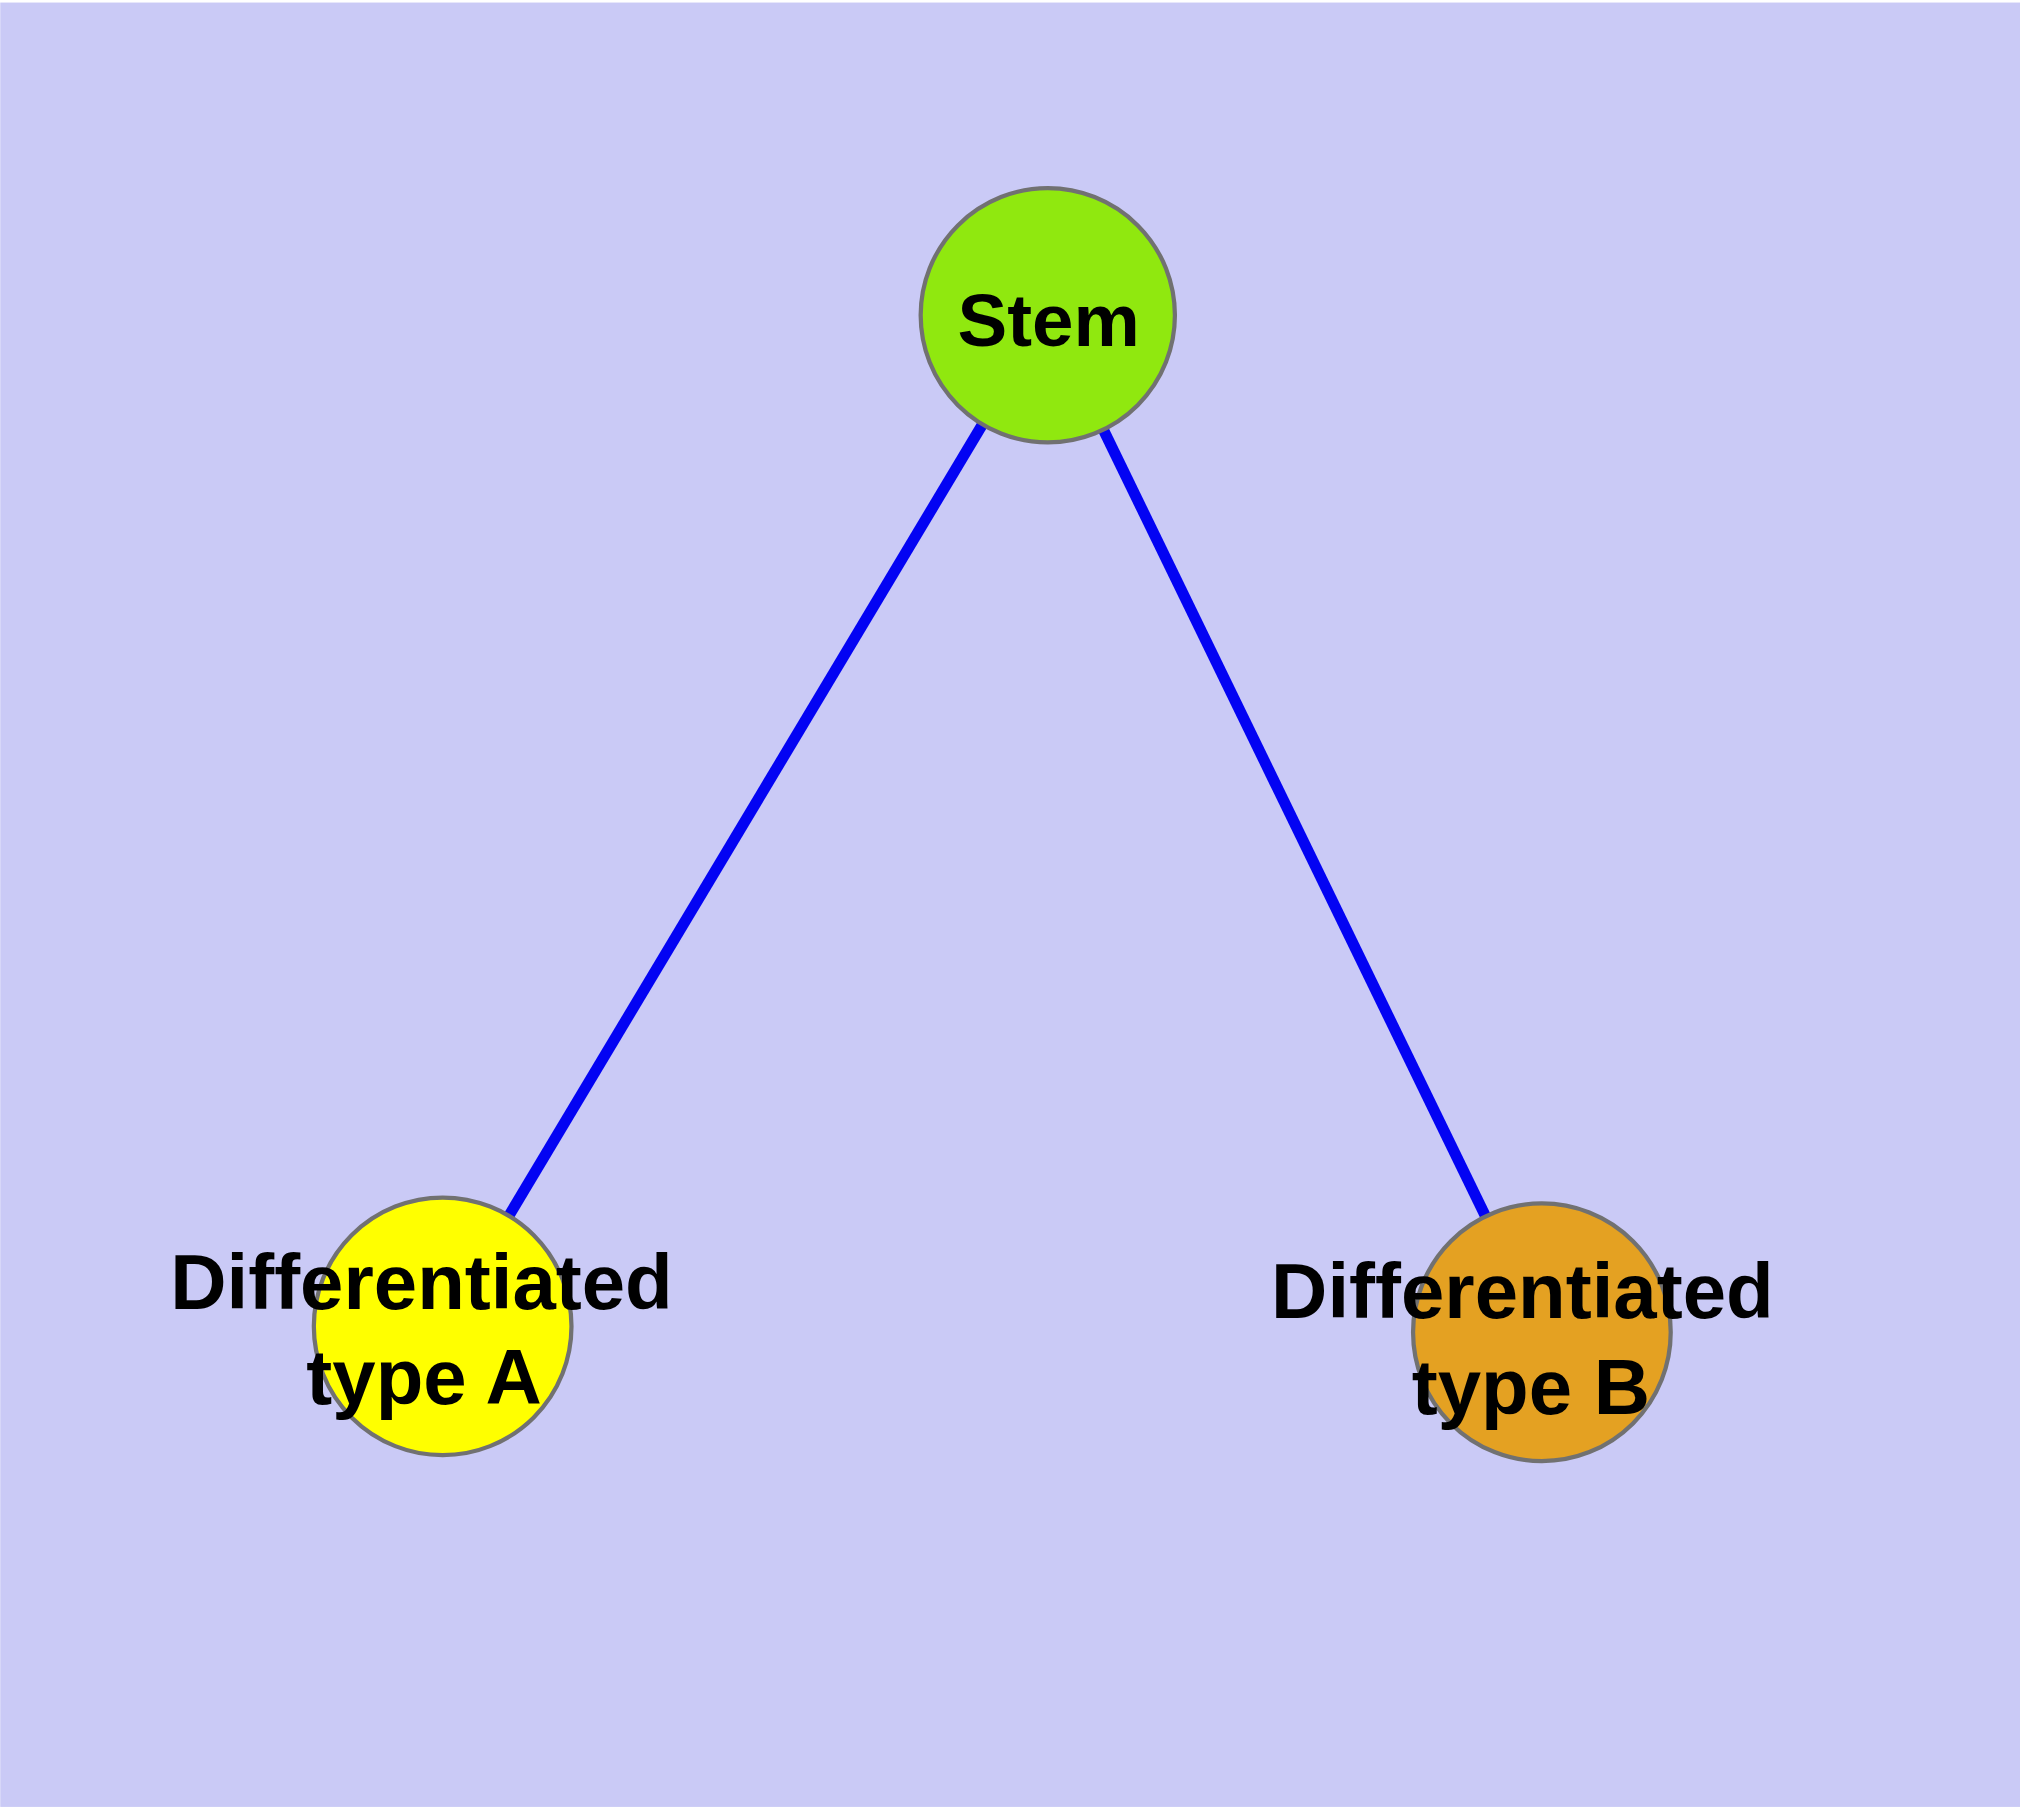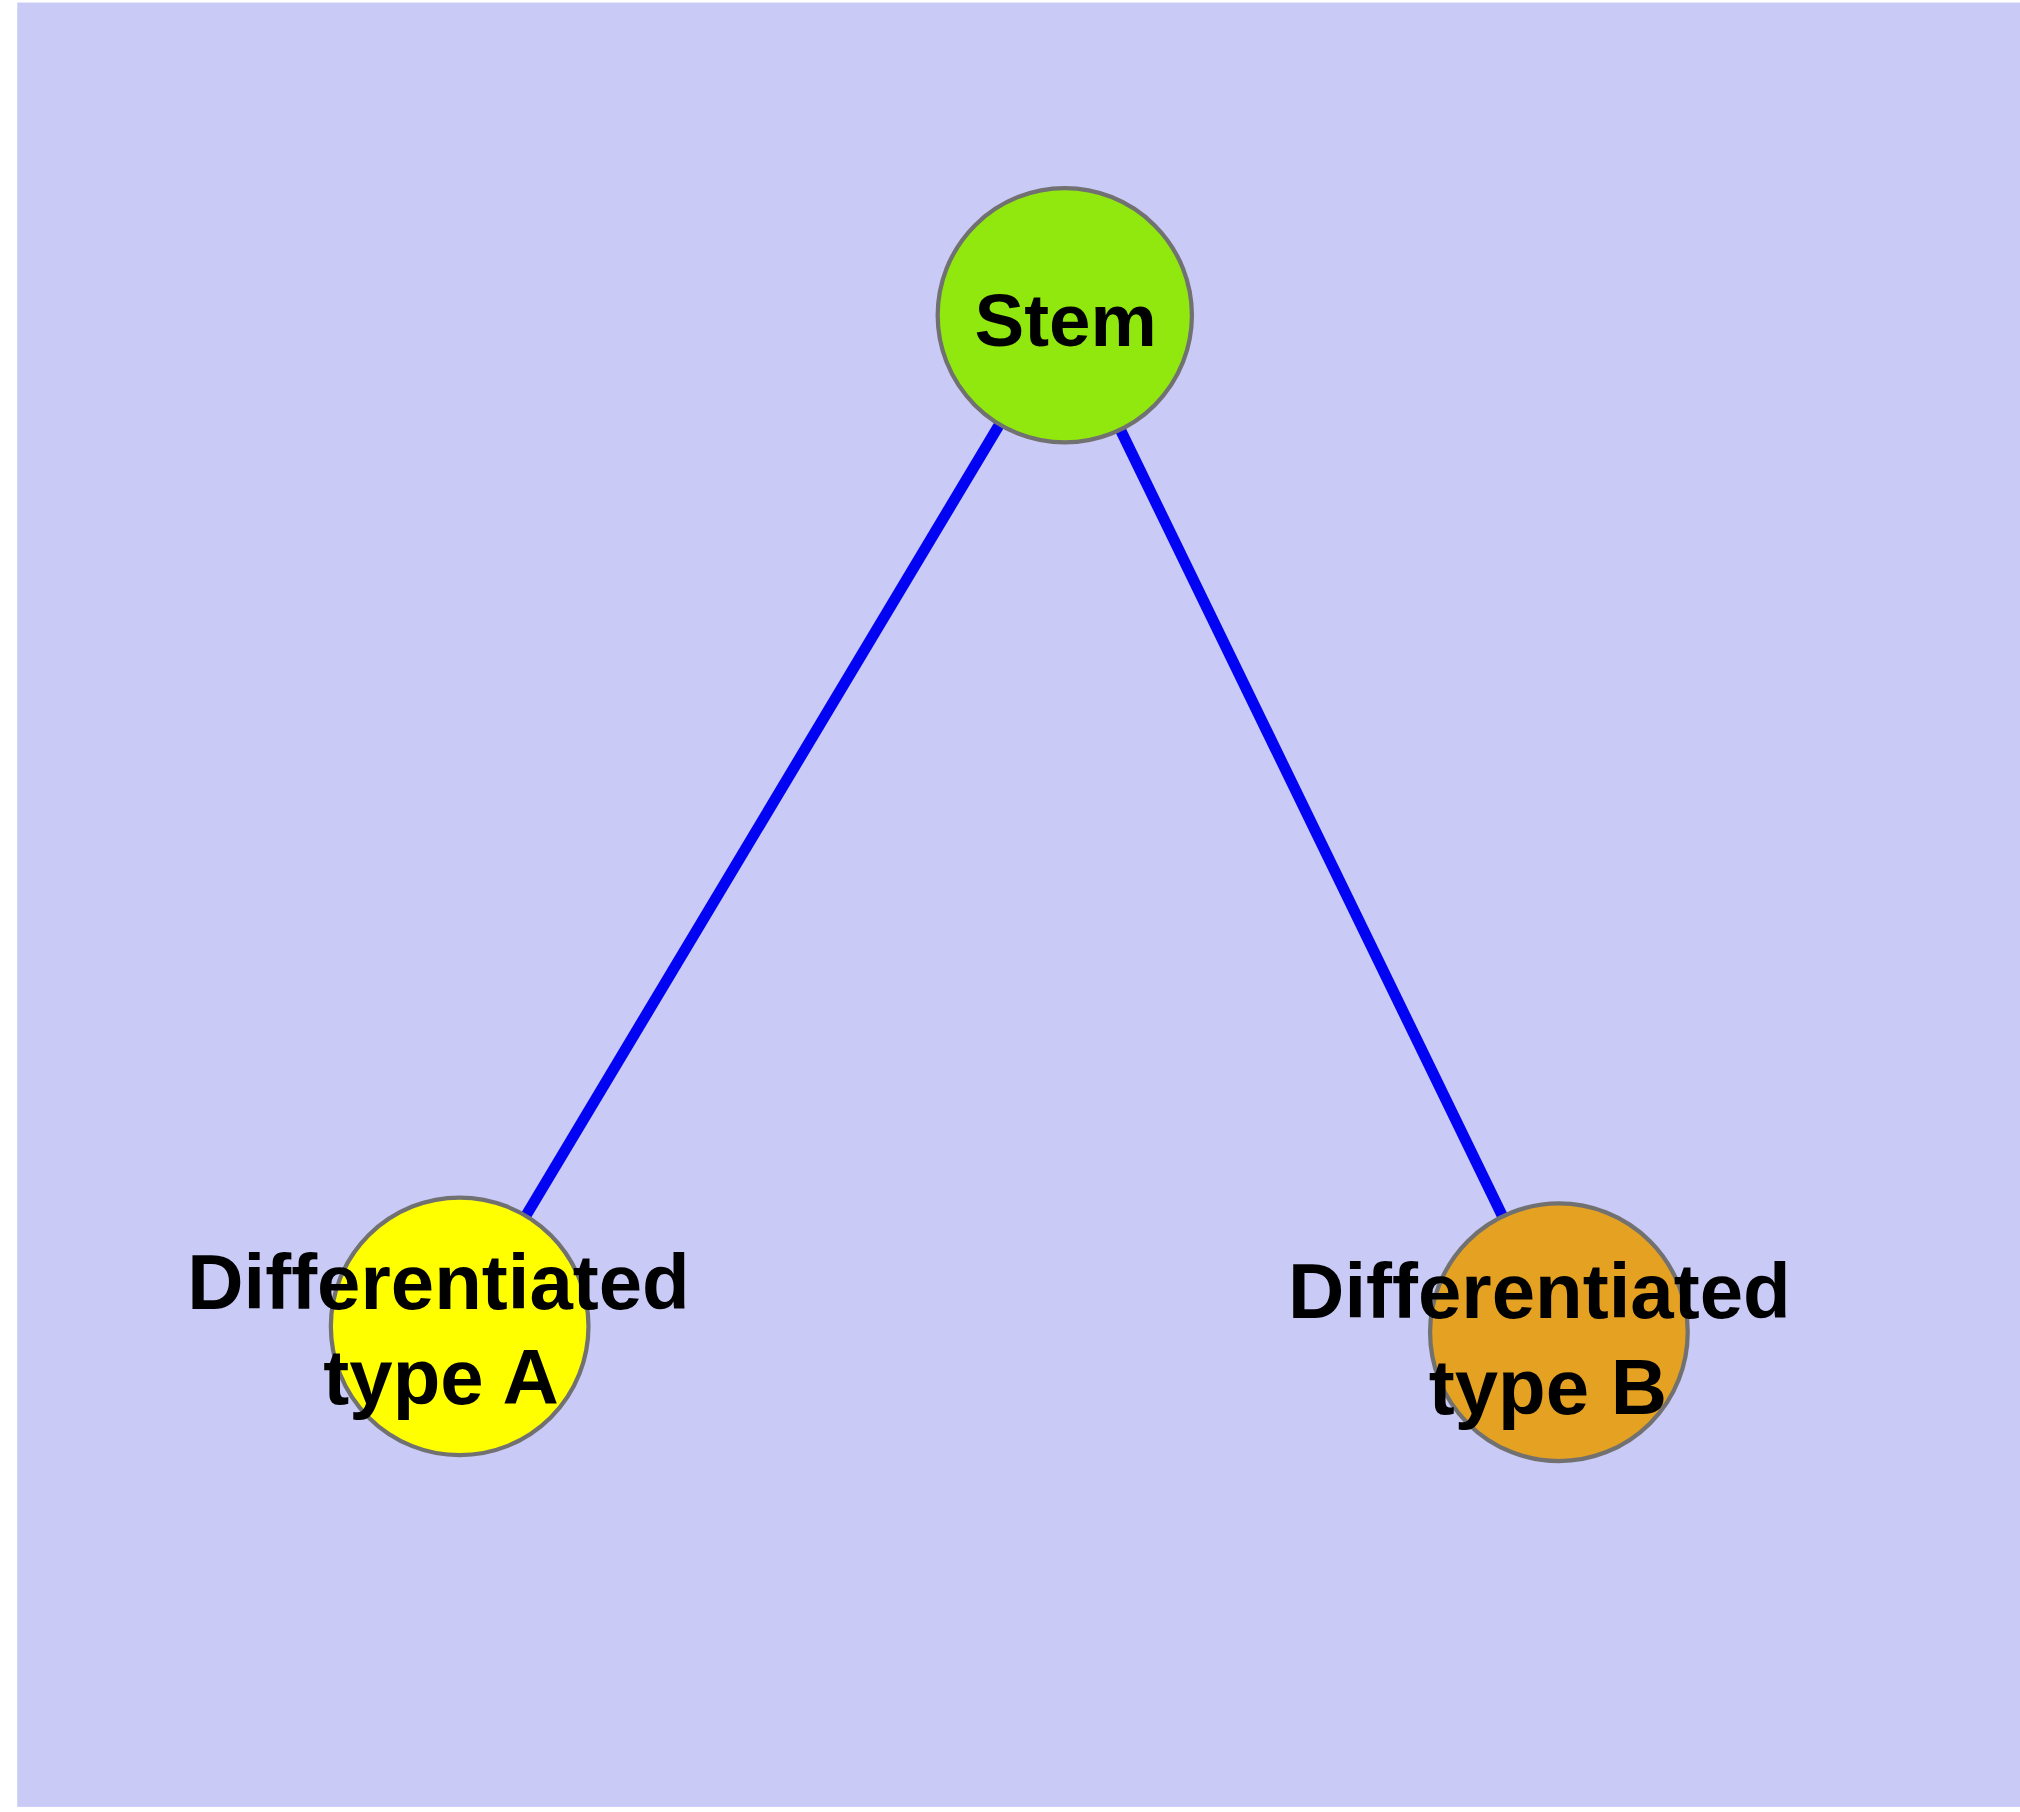--- a/index.html
+++ b/index.html
@@ -4,21 +4,20 @@
 <style>
   html, body {
     margin: 0;
     padding: 0;
     background: #ffffff;
   }
   .canvas-wrap {
     width: 1602px;
     height: 1812px;
     position: relative;
-    padding-left: 17px;
   }
   svg { display: block; }
   .node-label {
     font-family: "Liberation Sans", sans-serif;
     font-weight: bold;
     text-anchor: middle;
   }
   .stem-label { font-size: 88px; }
   .diff-label { font-size: 92px; }
   .edge { stroke-linecap: butt; }

